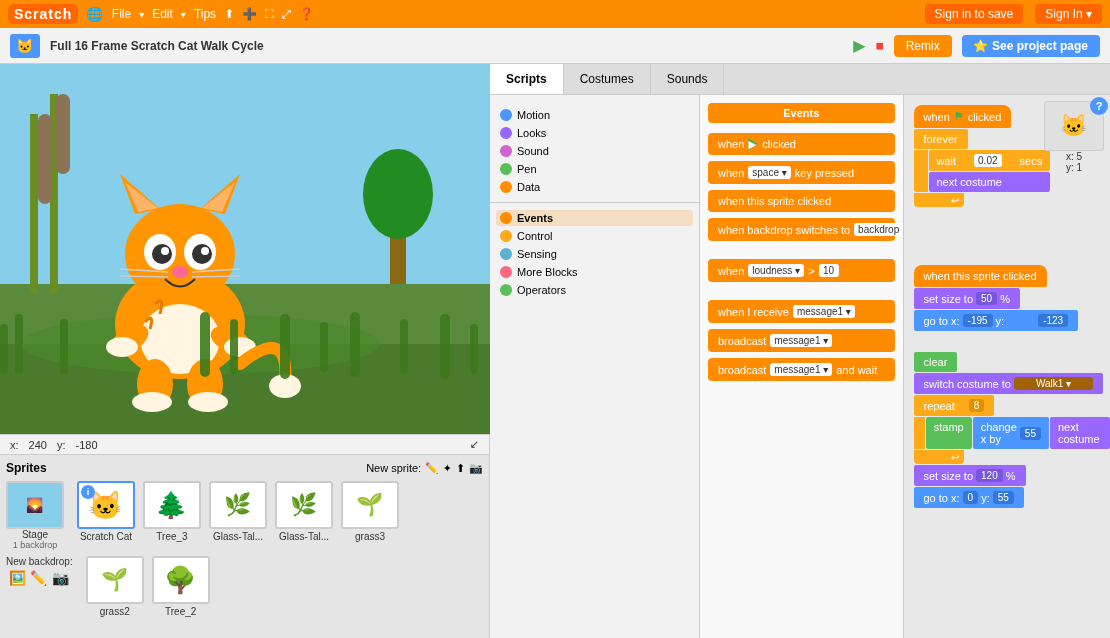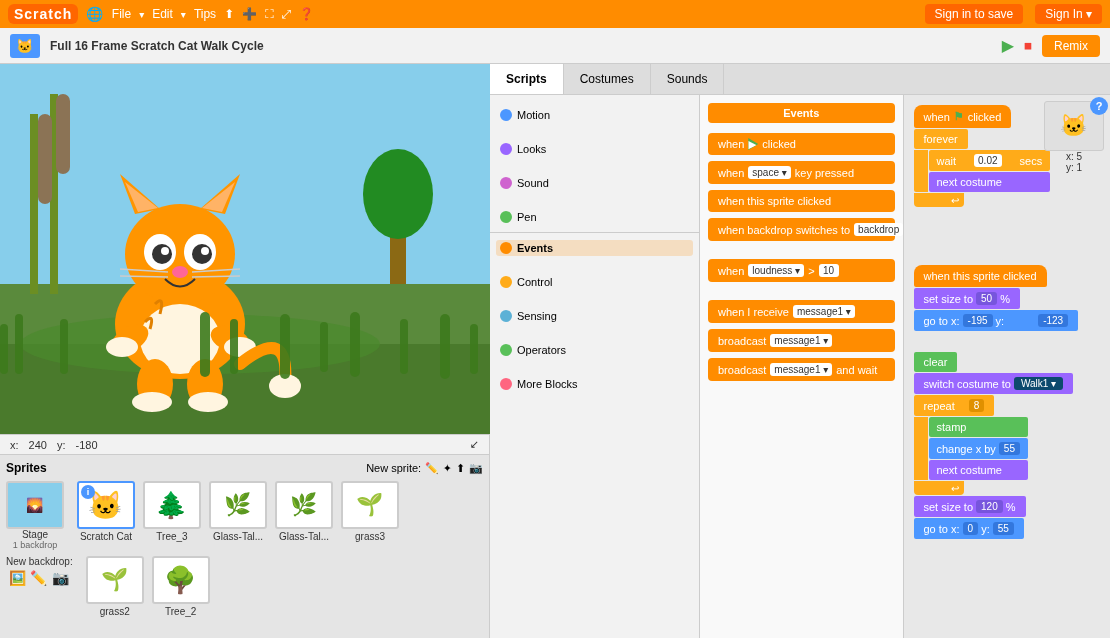--- a/index.html
+++ b/index.html
@@ -78,21 +78,21 @@
 
     
     #coord-bar { display: flex; align-items: center; justify-content: flex-end; padding: 3px 10px; background: #f2f2f2; border-top: 1px solid #ccc; font-size: 11px; color: #333; gap: 10px; }
 
     
     .sprite-info-btn { position: absolute; top: 2px; left: 2px; width: 14px; height: 14px; background: #4c97ff; border-radius: 50%; color: white; font-size: 9px; display: flex; align-items: center; justify-content: center; font-weight: bold; cursor: pointer; }
 
     
     .mini-cat { font-size: 28px; }
 
-    .palette-group { display: flex; flex-direction: column; padding: 4px 6px; gap: 18px; }
+    .palette-group { display: flex; flex-direction: column; padding: 4px 6px; gap: 2px; }
     .cat-item { display: flex; align-items: center; gap: 5px; padding: 2px 4px; cursor: pointer; font-size: 11px; border-radius: 3px; }
     .cat-divider { border: none; border-top: 1px solid #ccc; margin: 3px 0; }
   </style>
 </head>
 <body>
 
 <div id="top-nav">
   <div id="scratch-logo">Scratch</div>
   <span style="color:white;font-size:14px;">🌐</span>
   <span class="nav-link">File</span>
@@ -118,20 +118,21 @@
   <div id="project-info">
     <div id="project-title">Full 16 Frame Scratch Cat Walk Cycle</div>
   </div>
   <div class="project-btn">
     <span class="green-flag">▶</span>
   </div>
   <div class="project-btn">
     <span class="stop-btn">⏹</span>
   </div>
   <button class="remix-btn">Remix</button>
+  <button class="see-project-btn">⭐ See project page</button>
 </div>
 
 <div id="main">
 
   <div id="stage-area">
     <div id="stage-canvas">
       
       <svg width="490" height="370" viewBox="0 0 490 370">
 
         <rect width="490" height="220" fill="#87ceeb"></rect>
@@ -308,42 +309,46 @@
             <span>Looks</span>
           </div>
           <div class="cat-item">
             <span class="cat-dot" style="background:#cf63cf;"></span>
             <span>Sound</span>
           </div>
           <div class="cat-item">
             <span class="cat-dot" style="background:#59c059;"></span>
             <span>Pen</span>
           </div>
+          <div class="cat-item">
+            <span class="cat-dot" style="background:#ff8c00;"></span>
+            <span>Data</span>
+          </div>
         </div>
         <hr class="cat-divider">
         <div class="palette-group">
           <div class="cat-item" style="background:rgba(255,140,0,0.2); border-radius:3px;">
             <span class="cat-dot" style="background:#ff8c00;"></span>
             <span style="font-weight:bold;">Events</span>
           </div>
           <div class="cat-item">
             <span class="cat-dot" style="background:#ffab19;"></span>
             <span>Control</span>
           </div>
           <div class="cat-item">
             <span class="cat-dot" style="background:#5cb1d6;"></span>
             <span>Sensing</span>
           </div>
           <div class="cat-item">
+            <span class="cat-dot" style="background:#ff6680;"></span>
+            <span>More Blocks</span>
+          </div>
+          <div class="cat-item">
             <span class="cat-dot" style="background:#59c059;"></span>
             <span>Operators</span>
-          </div>
-          <div class="cat-item">
-            <span class="cat-dot" style="background:#ff6680;"></span>
-            <span>More Blocks</span>
           </div>
         </div>
       </div>
 
       <div id="blocks-list">
         <div class="category-header">Events</div>
 
         <div class="block block-orange">
           <span>when</span>
           <span style="display:inline-block;width:10px;height:12px;background:#4caf50;clip-path:polygon(0 0,100% 50%,0 100);clip-path:polygon(0 0,100% 50%,0 100%);">▶</span>
@@ -437,30 +442,30 @@
             <span>go to x:</span>
             <span style="background:#3377dd;color:white;border-radius:3px;padding:1px 5px;font-size:10px;">-195</span>
             <span>y:</span>
             <span style="background:#3377dd;color:white;border-radius:3px;padding:1px 5px;font-size:10px;margin-left:31px;">-123</span>
           </div>
           <div style="background:#59c059;color:white;padding:4px 10px;border-radius:2px;font-size:11px;width:fit-content;margin-top:20px;">
             <span>clear</span>
           </div>
           <div style="background:#9966ff;color:white;padding:4px 10px;border-radius:2px;font-size:11px;display:flex;align-items:center;gap:3px;width:fit-content;">
             <span>switch costume to</span>
-            <span style="background:#0c4a6e;color:white;border-radius:3px;padding:1px 7px;font-size:10px;">Walk1 ▾</span>
+            <span style="background:#a16207;color:white;border-radius:3px;padding:1px 22px;font-size:10px;">Walk1 ▾</span>
           </div>
 
           <div style="background:#ffab19;color:white;padding:4px 10px;border-radius:2px;font-size:11px;display:flex;align-items:center;gap:14px;width:fit-content;justify-content:flex-end;">
             <span>repeat</span>
             <span style="background:#e09000;color:white;border-radius:3px;padding:1px 5px;font-size:10px;">8</span>
           </div>
           <div style="display:flex;gap:1px;">
             <div style="width:14px;background:#ffab19;"></div>
-            <div style="display:flex;flex-direction:column;gap:1px;">
+            <div style="display:flex;gap:1px;">
               <div style="background:#59c059;color:white;padding:4px 8px;border-radius:2px;font-size:11px;">
                 <span>stamp</span>
               </div>
               <div style="background:#4c97ff;color:white;padding:4px 8px;border-radius:2px;font-size:11px;display:flex;align-items:center;gap:3px;">
                 <span>change x by</span>
                 <span style="background:#3377dd;color:white;border-radius:3px;padding:1px 5px;font-size:10px;">55</span>
               </div>
               <div style="background:#9966ff;color:white;padding:4px 8px;border-radius:2px;font-size:11px;">
                 <span>next costume</span>
               </div>

